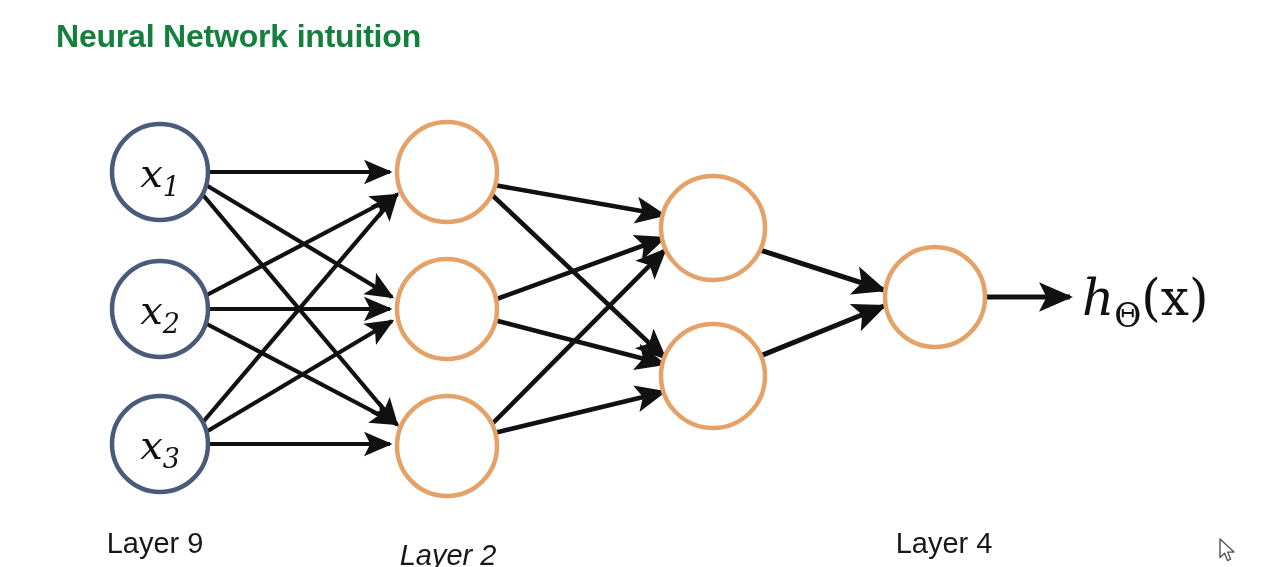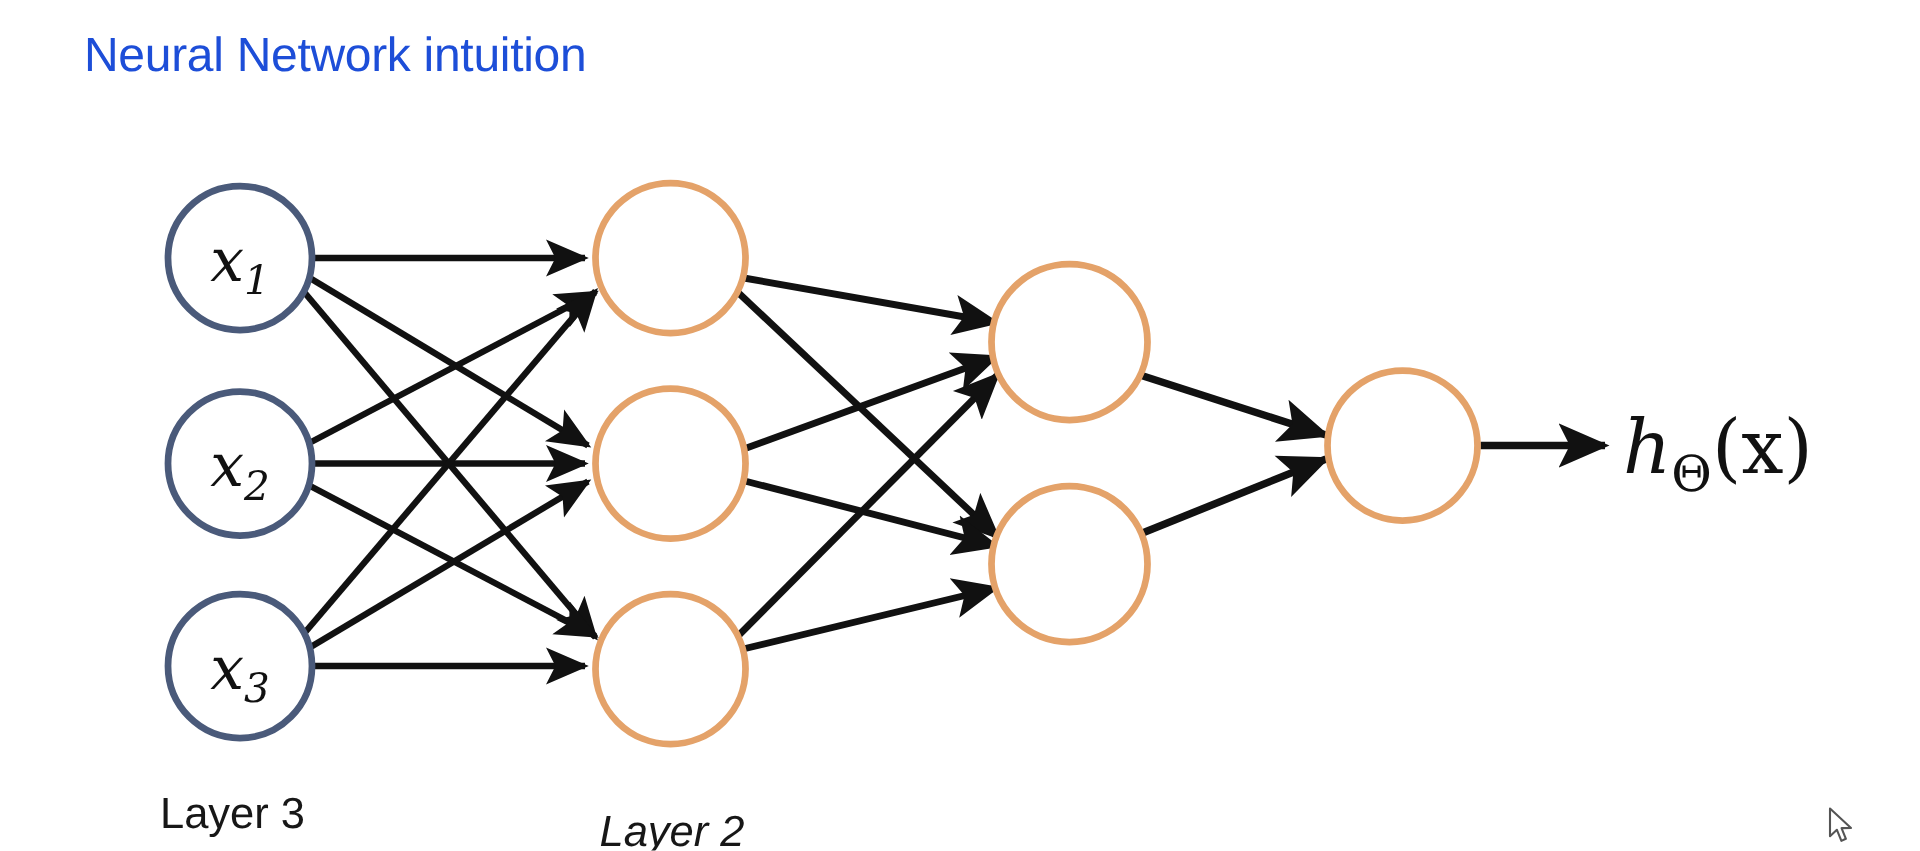--- a/index.html
+++ b/index.html
@@ -20,22 +20,22 @@
     width: 1280px;
     height: 567px;
     background: #ffffff;
   }
   #slide-title {
     position: absolute;
     left: 56px;
     top: 18px;
     font-family: "Liberation Sans", sans-serif;
     font-size: 32px;
-    font-weight: normal;
-    color: #1d4ed8;
+    font-weight: bold;
+    color: #15803d;
     letter-spacing: -0.2px;
     white-space: nowrap;
   }
   #net-svg {
     position: absolute;
     left: 0;
     top: 0;
     width: 1280px;
     height: 567px;
   }
@@ -149,20 +149,21 @@
 
     <g>
       <circle cx="935" cy="297" r="50" fill="#ffffff" stroke="#e4a269" stroke-width="4.5"></circle>
     </g>
 
     <text class="output-expr" x="1082" y="315">
       <tspan>h</tspan><tspan class="thetasub" dy="12">Θ</tspan><tspan class="paren" dy="-12">(x)</tspan>
     </text>
   </svg>
 
-  <div class="layer-caption" style="left:155px; top:527px;">Layer 3</div>
+  <div class="layer-caption" style="left:155px; top:527px;">Layer 9</div>
   <div class="layer-caption" style="left:448px; top:539px;font-style:italic;">Layer 2</div>
+  <div class="layer-caption" style="left:944px; top:527px;">Layer 4</div>
 
   <svg id="cursor" viewBox="0 0 20 26" xmlns="http://www.w3.org/2000/svg" style="left: 1218px; top: 538px;">
     <path d="M2,1 L2,19.5 L6.6,15.2 L9.6,22.6 L12.6,21.2 L9.7,14.1 L16,14 Z" fill="#ffffff" stroke="#555555" stroke-width="1.4" stroke-linejoin="round"></path>
   </svg>
 
 </div>
 
 </body></html>

